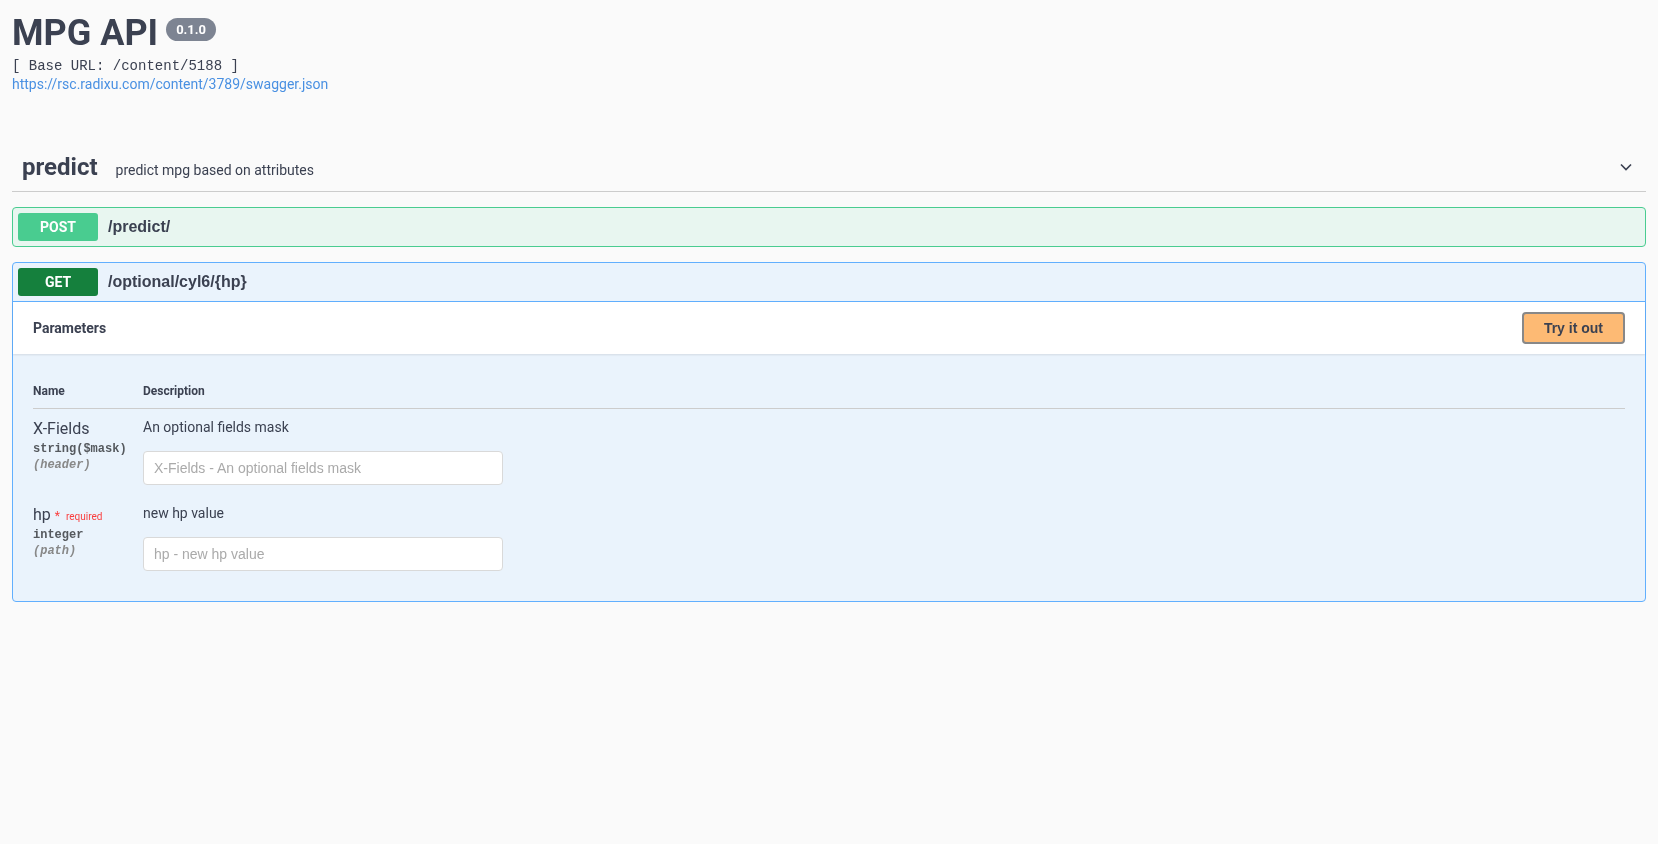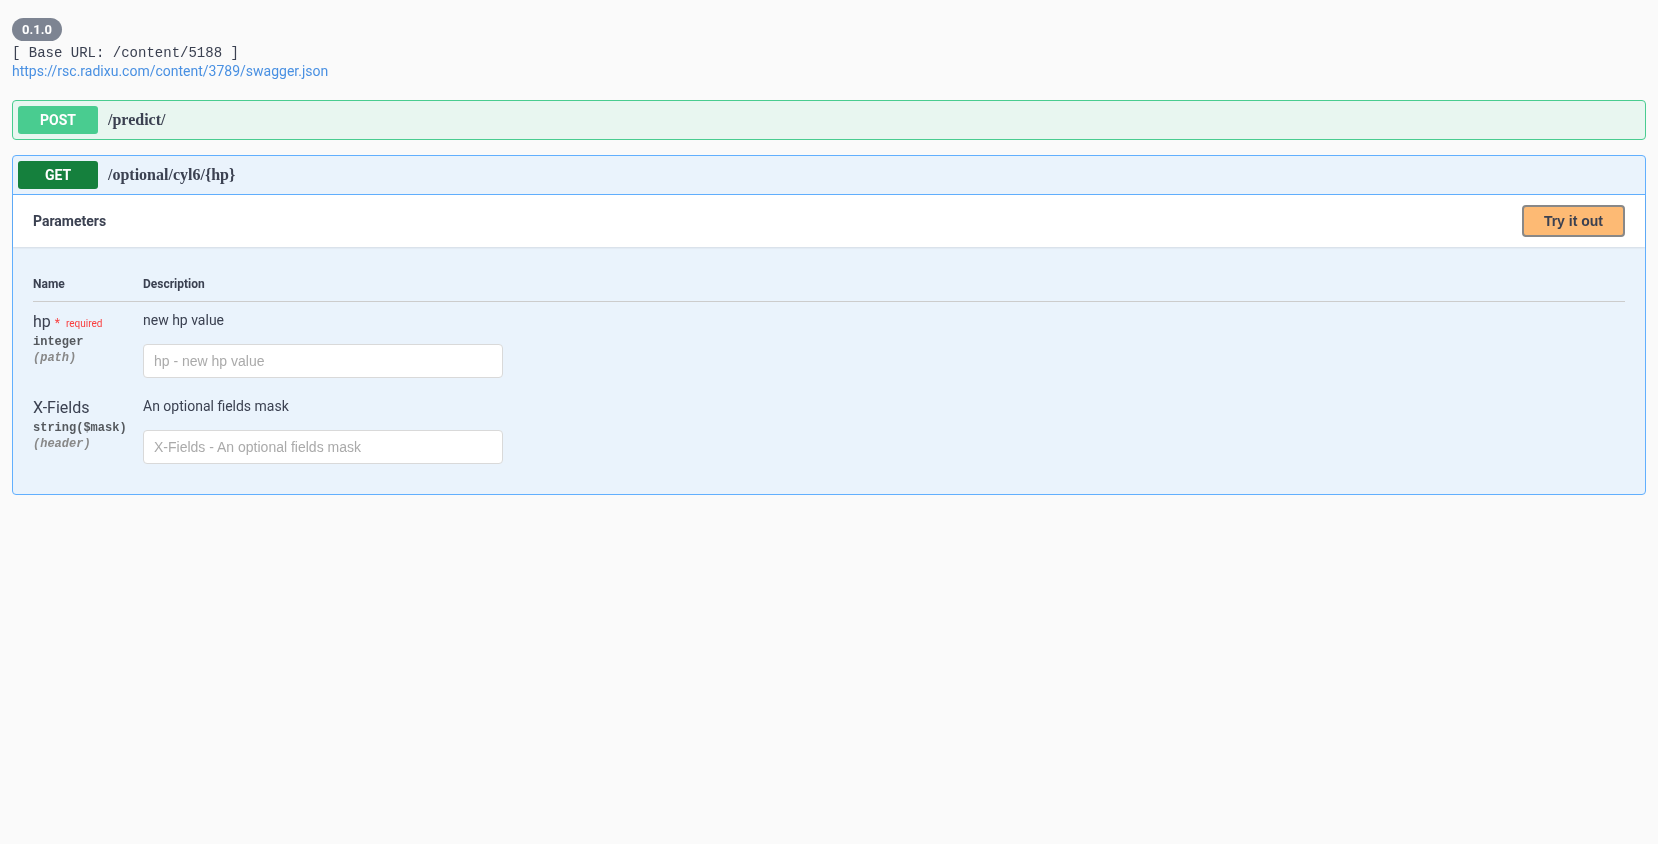--- a/index.html
+++ b/index.html
@@ -109,21 +109,21 @@
   text-align: center;
   margin-right: 10px;
 }
 .method-post {
   background: #49cc90;
 }
 .method-get {
   background: #15803d;
 }
 .path {
-  font-family: Liberation Serif, serif;
+  font-family: Liberation Sans, sans-serif;
   font-weight: 700;
   font-size: 16px;
   color: #3b4151;
 }
 .op-body {
   border-top: 1px solid #61affe;
 }
 .params-header {
   display: flex;
   justify-content: space-between;
@@ -219,26 +219,36 @@
   align-items: baseline;
   gap: 4px;
 }
 </style>
 </head>
 <body>
 
 <div class="container">
   <div class="header">
     <div class="title-row">
+      <h1 class="api-title">MPG API</h1>
       <span class="version-badge">0.1.0</span>
     </div>
     <div class="base-url">[ Base URL: /content/5188 ]</div>
     <a href="#" class="swagger-link">https://rsc.radixu.com/content/3789/swagger.json</a>
   </div>
 
+  <div class="section-header">
+    <div class="section-left">
+      <span class="section-name">predict</span>
+      <span class="section-desc">predict mpg based on attributes</span>
+    </div>
+    <svg class="chevron" viewBox="0 0 24 24" fill="none" stroke="#3b4151" stroke-width="2">
+      <polyline points="6 9 12 15 18 9"></polyline>
+    </svg>
+  </div>
 
   <div class="operation op-post">
     <div class="op-header">
       <span class="method-badge method-post">POST</span>
       <span class="path">/predict/</span>
     </div>
   </div>
 
   <div class="operation op-get">
     <div class="op-header">
@@ -254,42 +264,42 @@
         <table>
           <thead>
             <tr>
               <th class="param-name-col">Name</th>
               <th>Description</th>
             </tr>
           </thead>
           <tbody>
             <tr>
               <td class="param-name-col">
+                <div class="param-name">X-Fields</div>
+                <div class="param-type">string($mask)</div>
+                <div class="param-in">(header)</div>
+              </td>
+              <td>
+                <div class="param-desc">An optional fields mask</div>
+                <input type="text" class="param-input" placeholder="X-Fields - An optional fields mask" style="">
+              </td>
+            </tr>
+            <tr>
+              <td class="param-name-col">
                 <div class="name-row">
                   <span class="param-name">hp</span>
                   <span class="required-star">*</span>
                   <span class="required-text">required</span>
                 </div>
                 <div class="param-type">integer</div>
                 <div class="param-in">(path)</div>
               </td>
               <td>
                 <div class="param-desc">new hp value</div>
                 <input type="text" class="param-input" placeholder="hp - new hp value" style="">
               </td>
             </tr>
-            <tr>
-              <td class="param-name-col">
-                <div class="param-name">X-Fields</div>
-                <div class="param-type">string($mask)</div>
-                <div class="param-in">(header)</div>
-              </td>
-              <td>
-                <div class="param-desc">An optional fields mask</div>
-                <input type="text" class="param-input" placeholder="X-Fields - An optional fields mask" style="">
-              </td>
-            </tr>
           </tbody>
         </table>
       </div>
     </div>
   </div>
 </div>
 
 </body></html>

